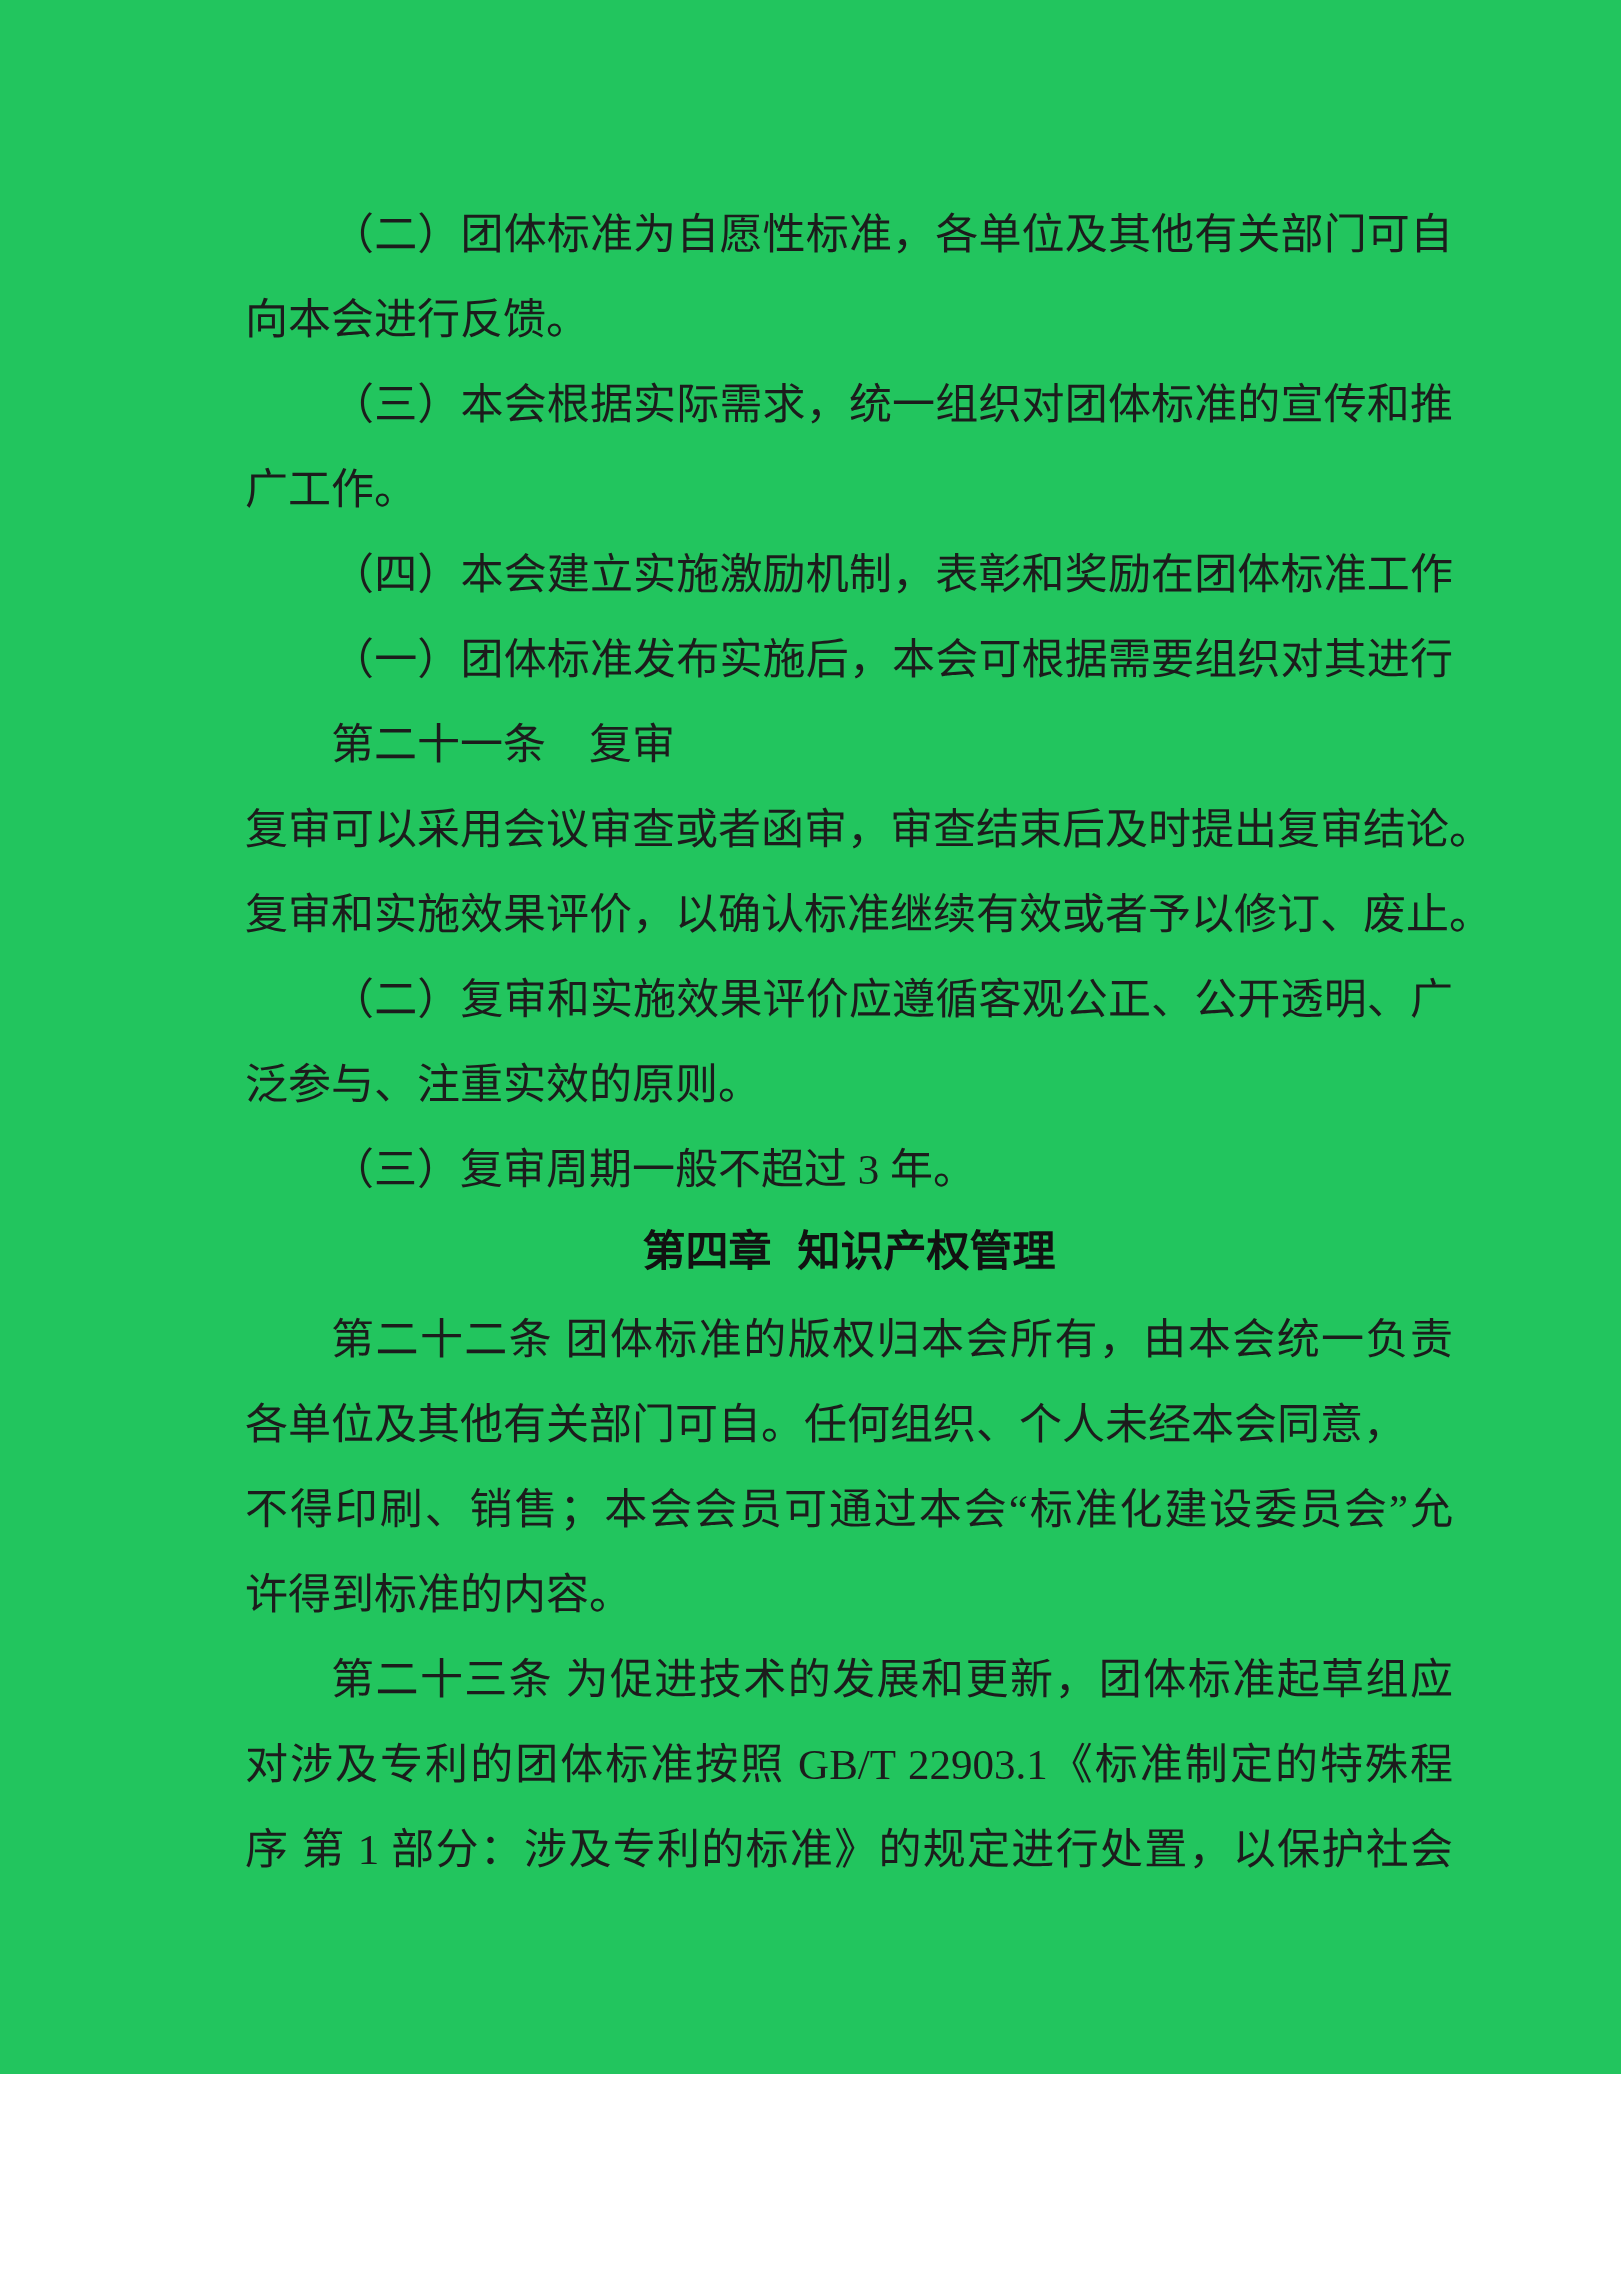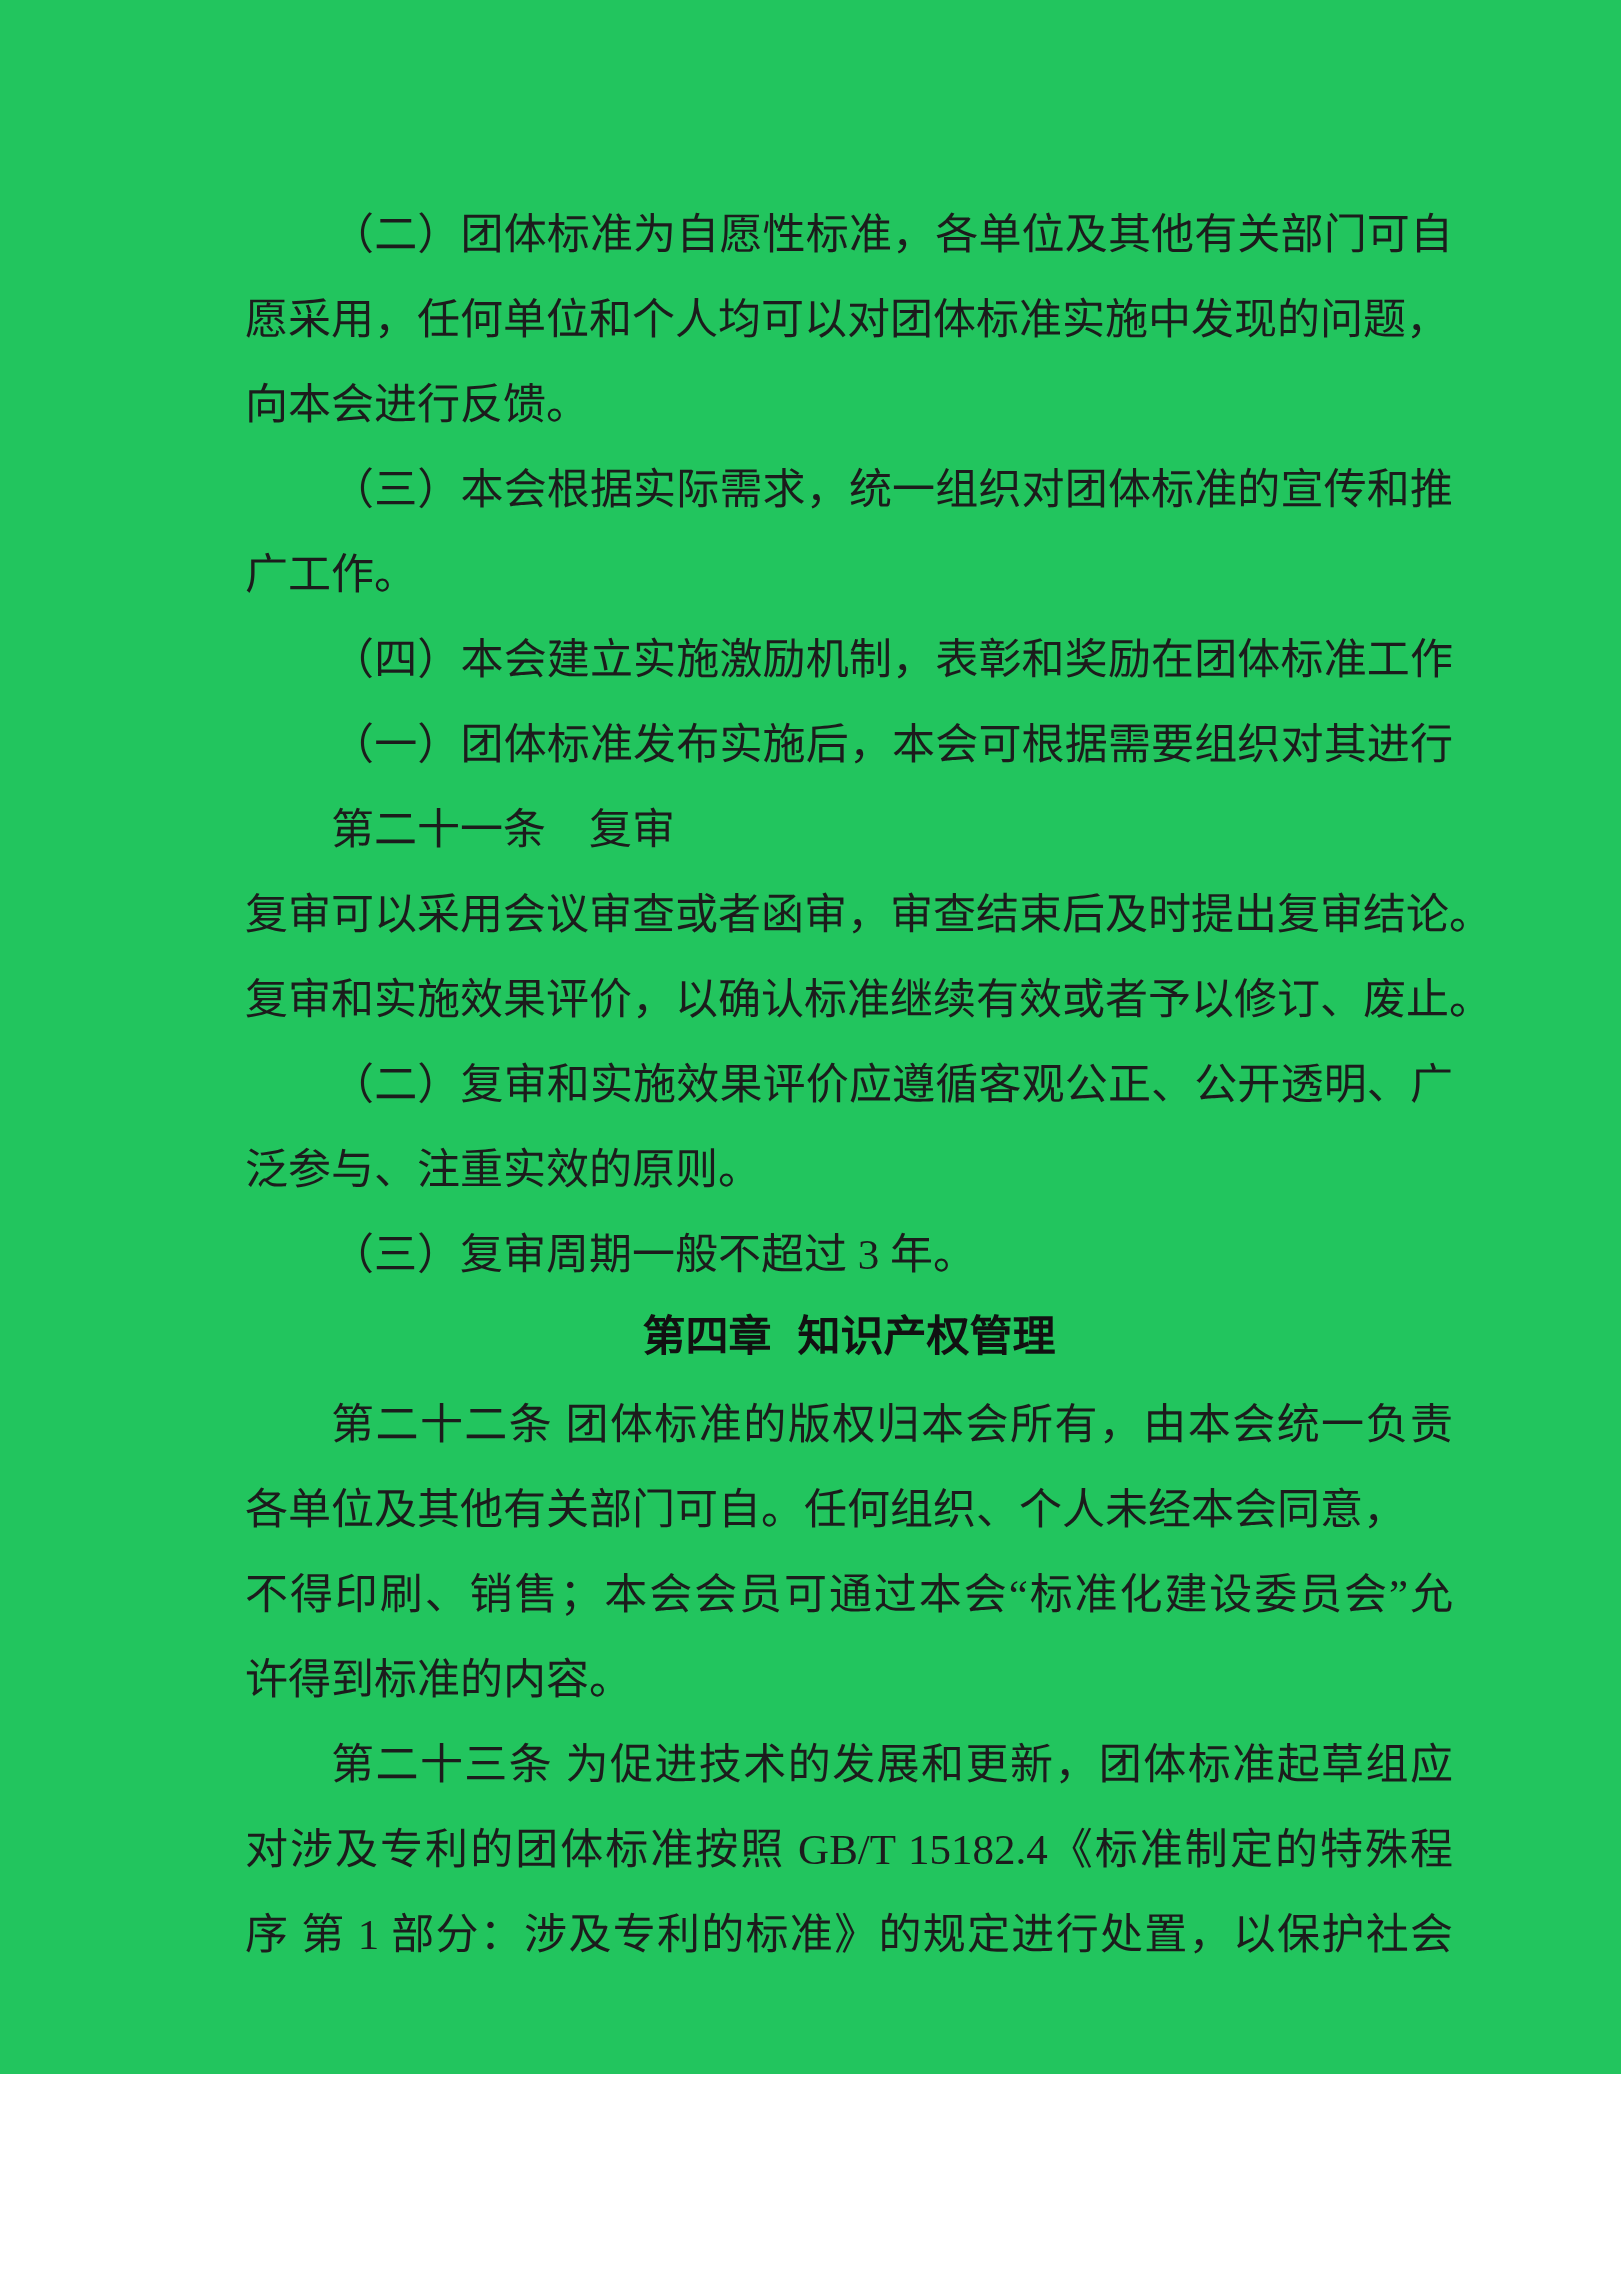--- a/index.html
+++ b/index.html
@@ -52,35 +52,34 @@
     font-weight: 700;
     color: #111111;
   }
 </style>
 </head>
 <body>
 
 <div class="page">
   <div class="text-block">
     <div class="line ind fill">（二）团体标准为自愿性标准，各单位及其他有关部门可自</div>
-    <div class="line nowrap">愿采用，任何单位和个人均可以对团体标准实施中发现的问题，</div>
     <div class="line">向本会进行反馈。</div>
     <div class="line ind fill">（三）本会根据实际需求，统一组织对团体标准的宣传和推</div>
     <div class="line">广工作。</div>
     <div class="line ind fill">（四）本会建立实施激励机制，表彰和奖励在团体标准工作</div>
     <div class="line ind fill">（一）团体标准发布实施后，本会可根据需要组织对其进行</div>
     <div class="line ind">第二十一条　复审</div>
     <div class="line nowrap">复审可以采用会议审查或者函审，审查结束后及时提出复审结论。</div>
     <div class="line nowrap">复审和实施效果评价，以确认标准继续有效或者予以修订、废止。</div>
     <div class="line ind fill">（二）复审和实施效果评价应遵循客观公正、公开透明、广</div>
     <div class="line">泛参与、注重实效的原则。</div>
     <div class="line ind">（三）复审周期一般不超过 3 年。</div>
     <div class="line heading">第四章 知识产权管理</div>
     <div class="line ind fill">第二十二条 团体标准的版权归本会所有，由本会统一负责</div>
     <div class="line nowrap">各单位及其他有关部门可自。任何组织、个人未经本会同意，</div>
     <div class="line fill">不得印刷、销售；本会会员可通过本会“标准化建设委员会”允</div>
     <div class="line">许得到标准的内容。</div>
     <div class="line ind fill">第二十三条 为促进技术的发展和更新，团体标准起草组应</div>
-    <div class="line fill">对涉及专利的团体标准按照 GB/T 15182.4《标准制定的特殊程</div>
+    <div class="line fill">对涉及专利的团体标准按照 GB/T 22903.1《标准制定的特殊程</div>
     <div class="line fill">序 第 1 部分：涉及专利的标准》的规定进行处置，以保护社会</div>
   </div>
 </div>
 
 
 </body></html>

